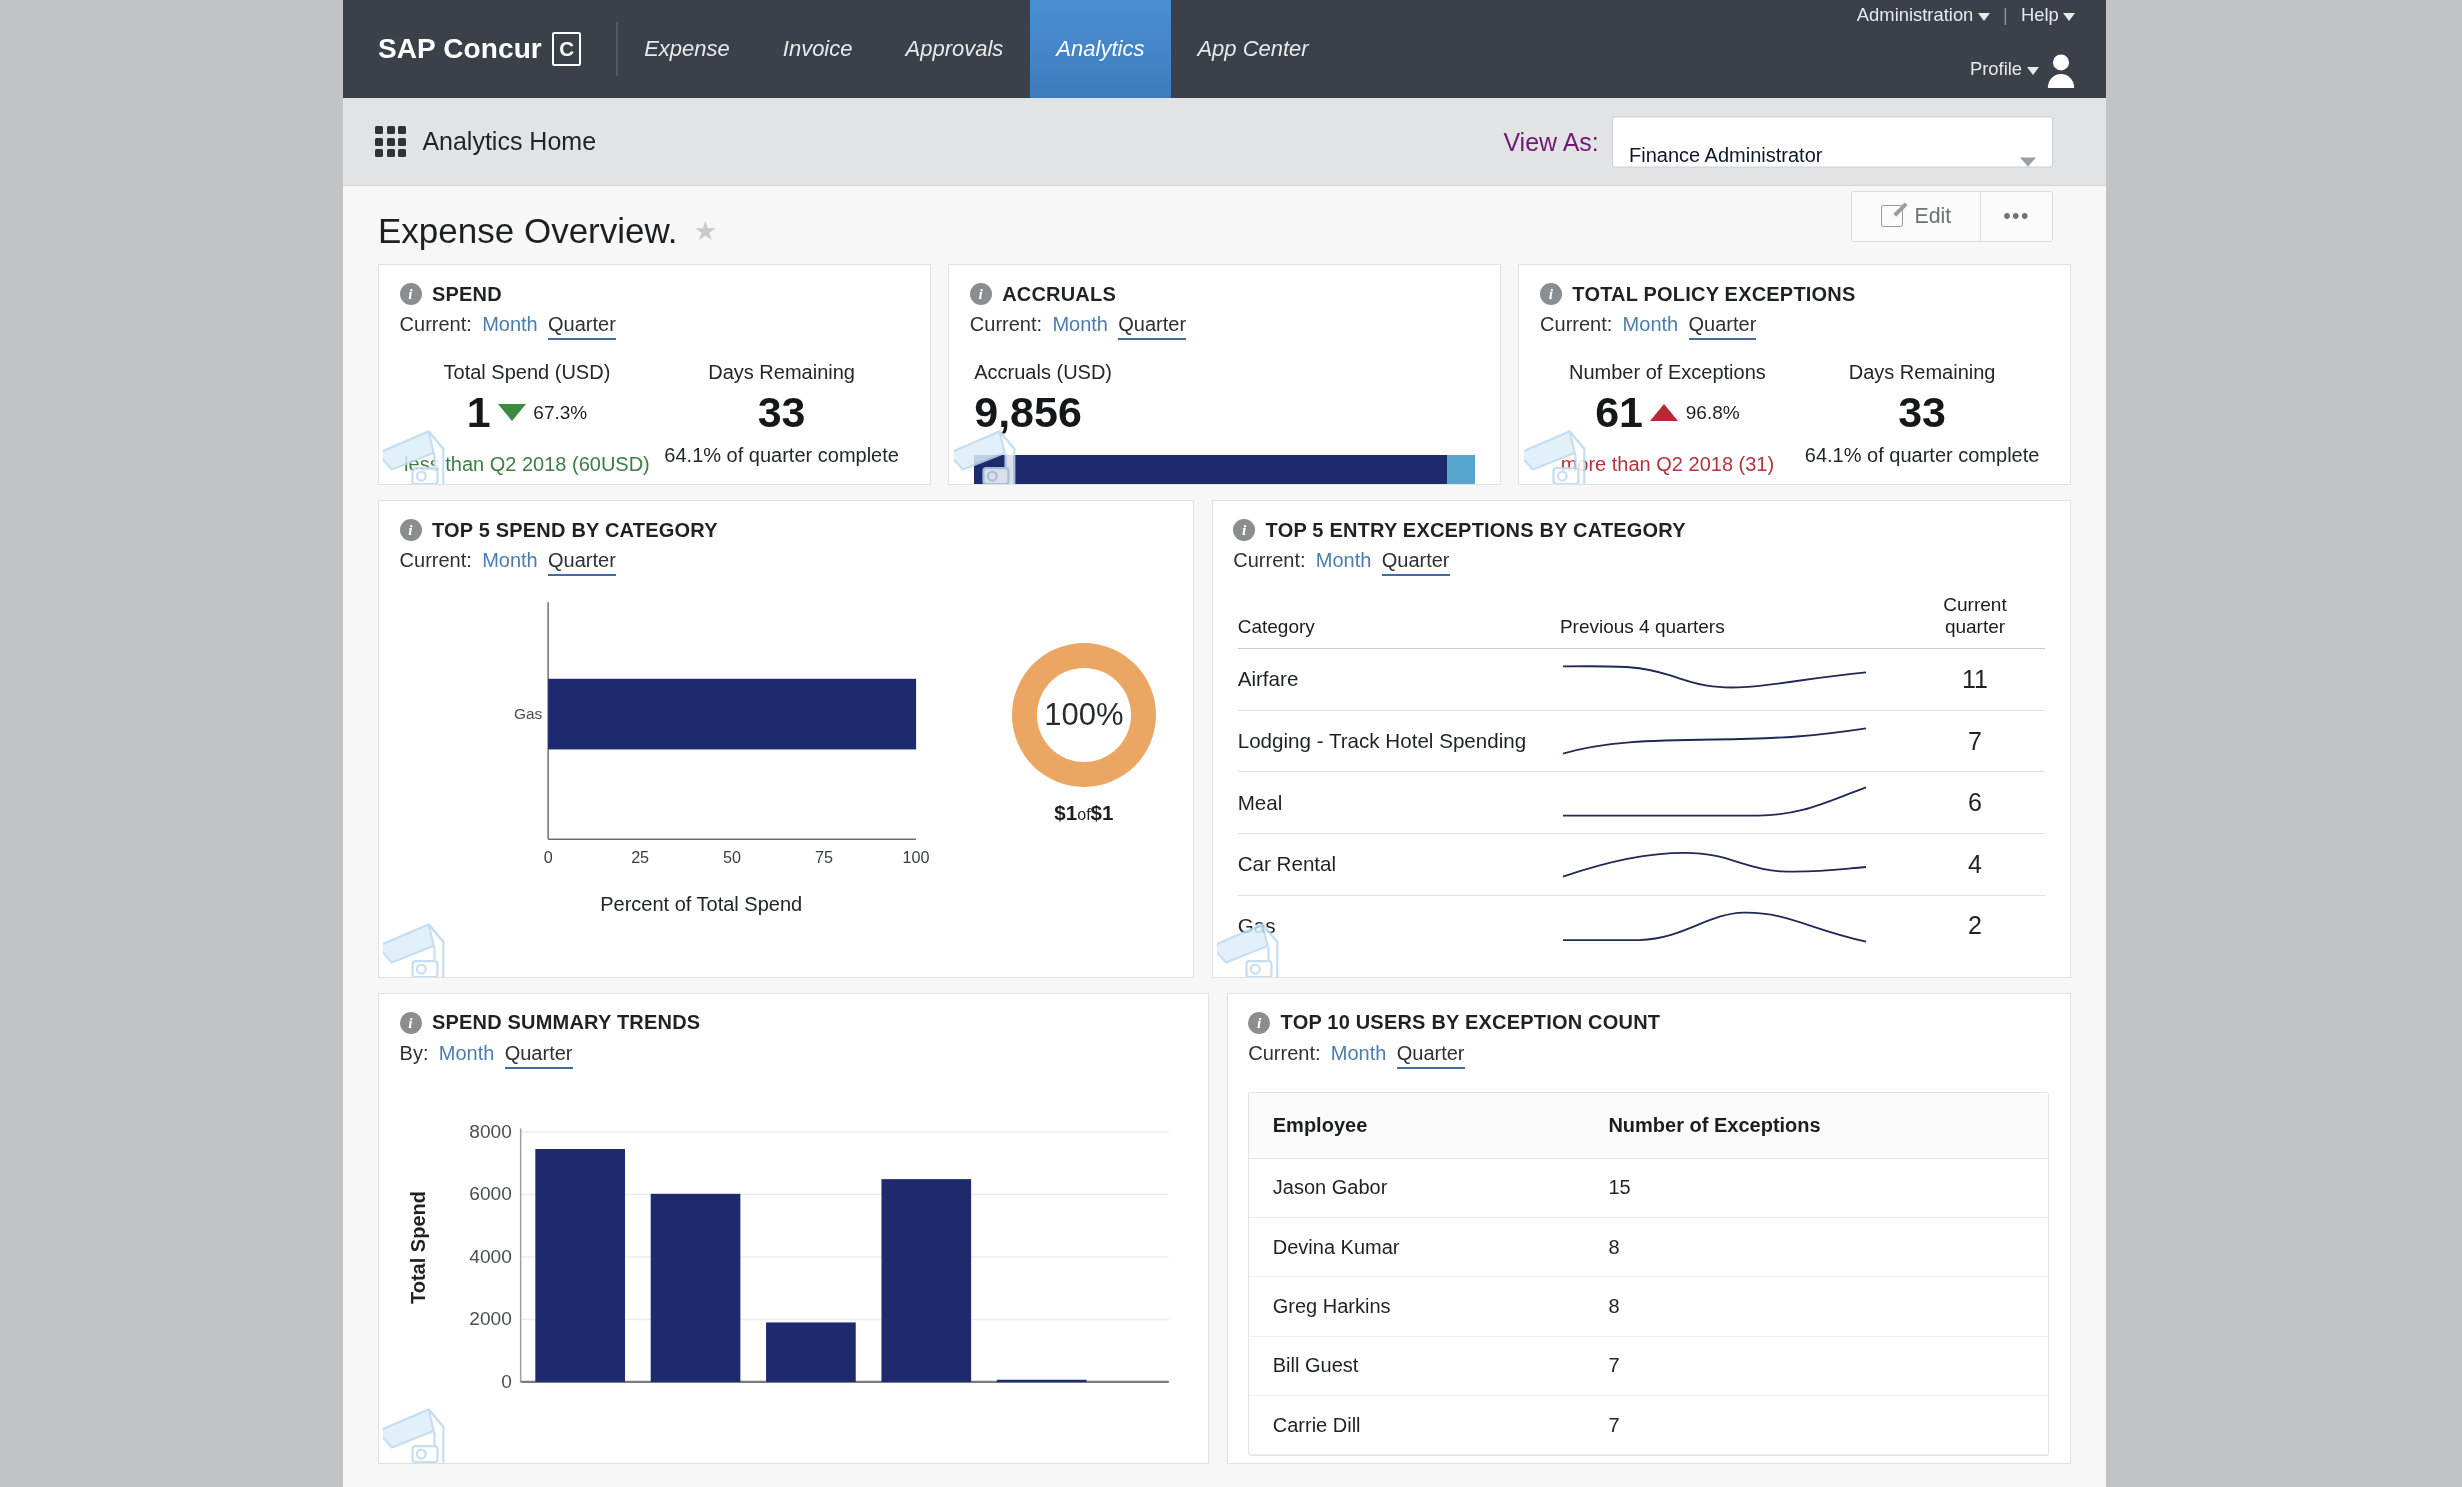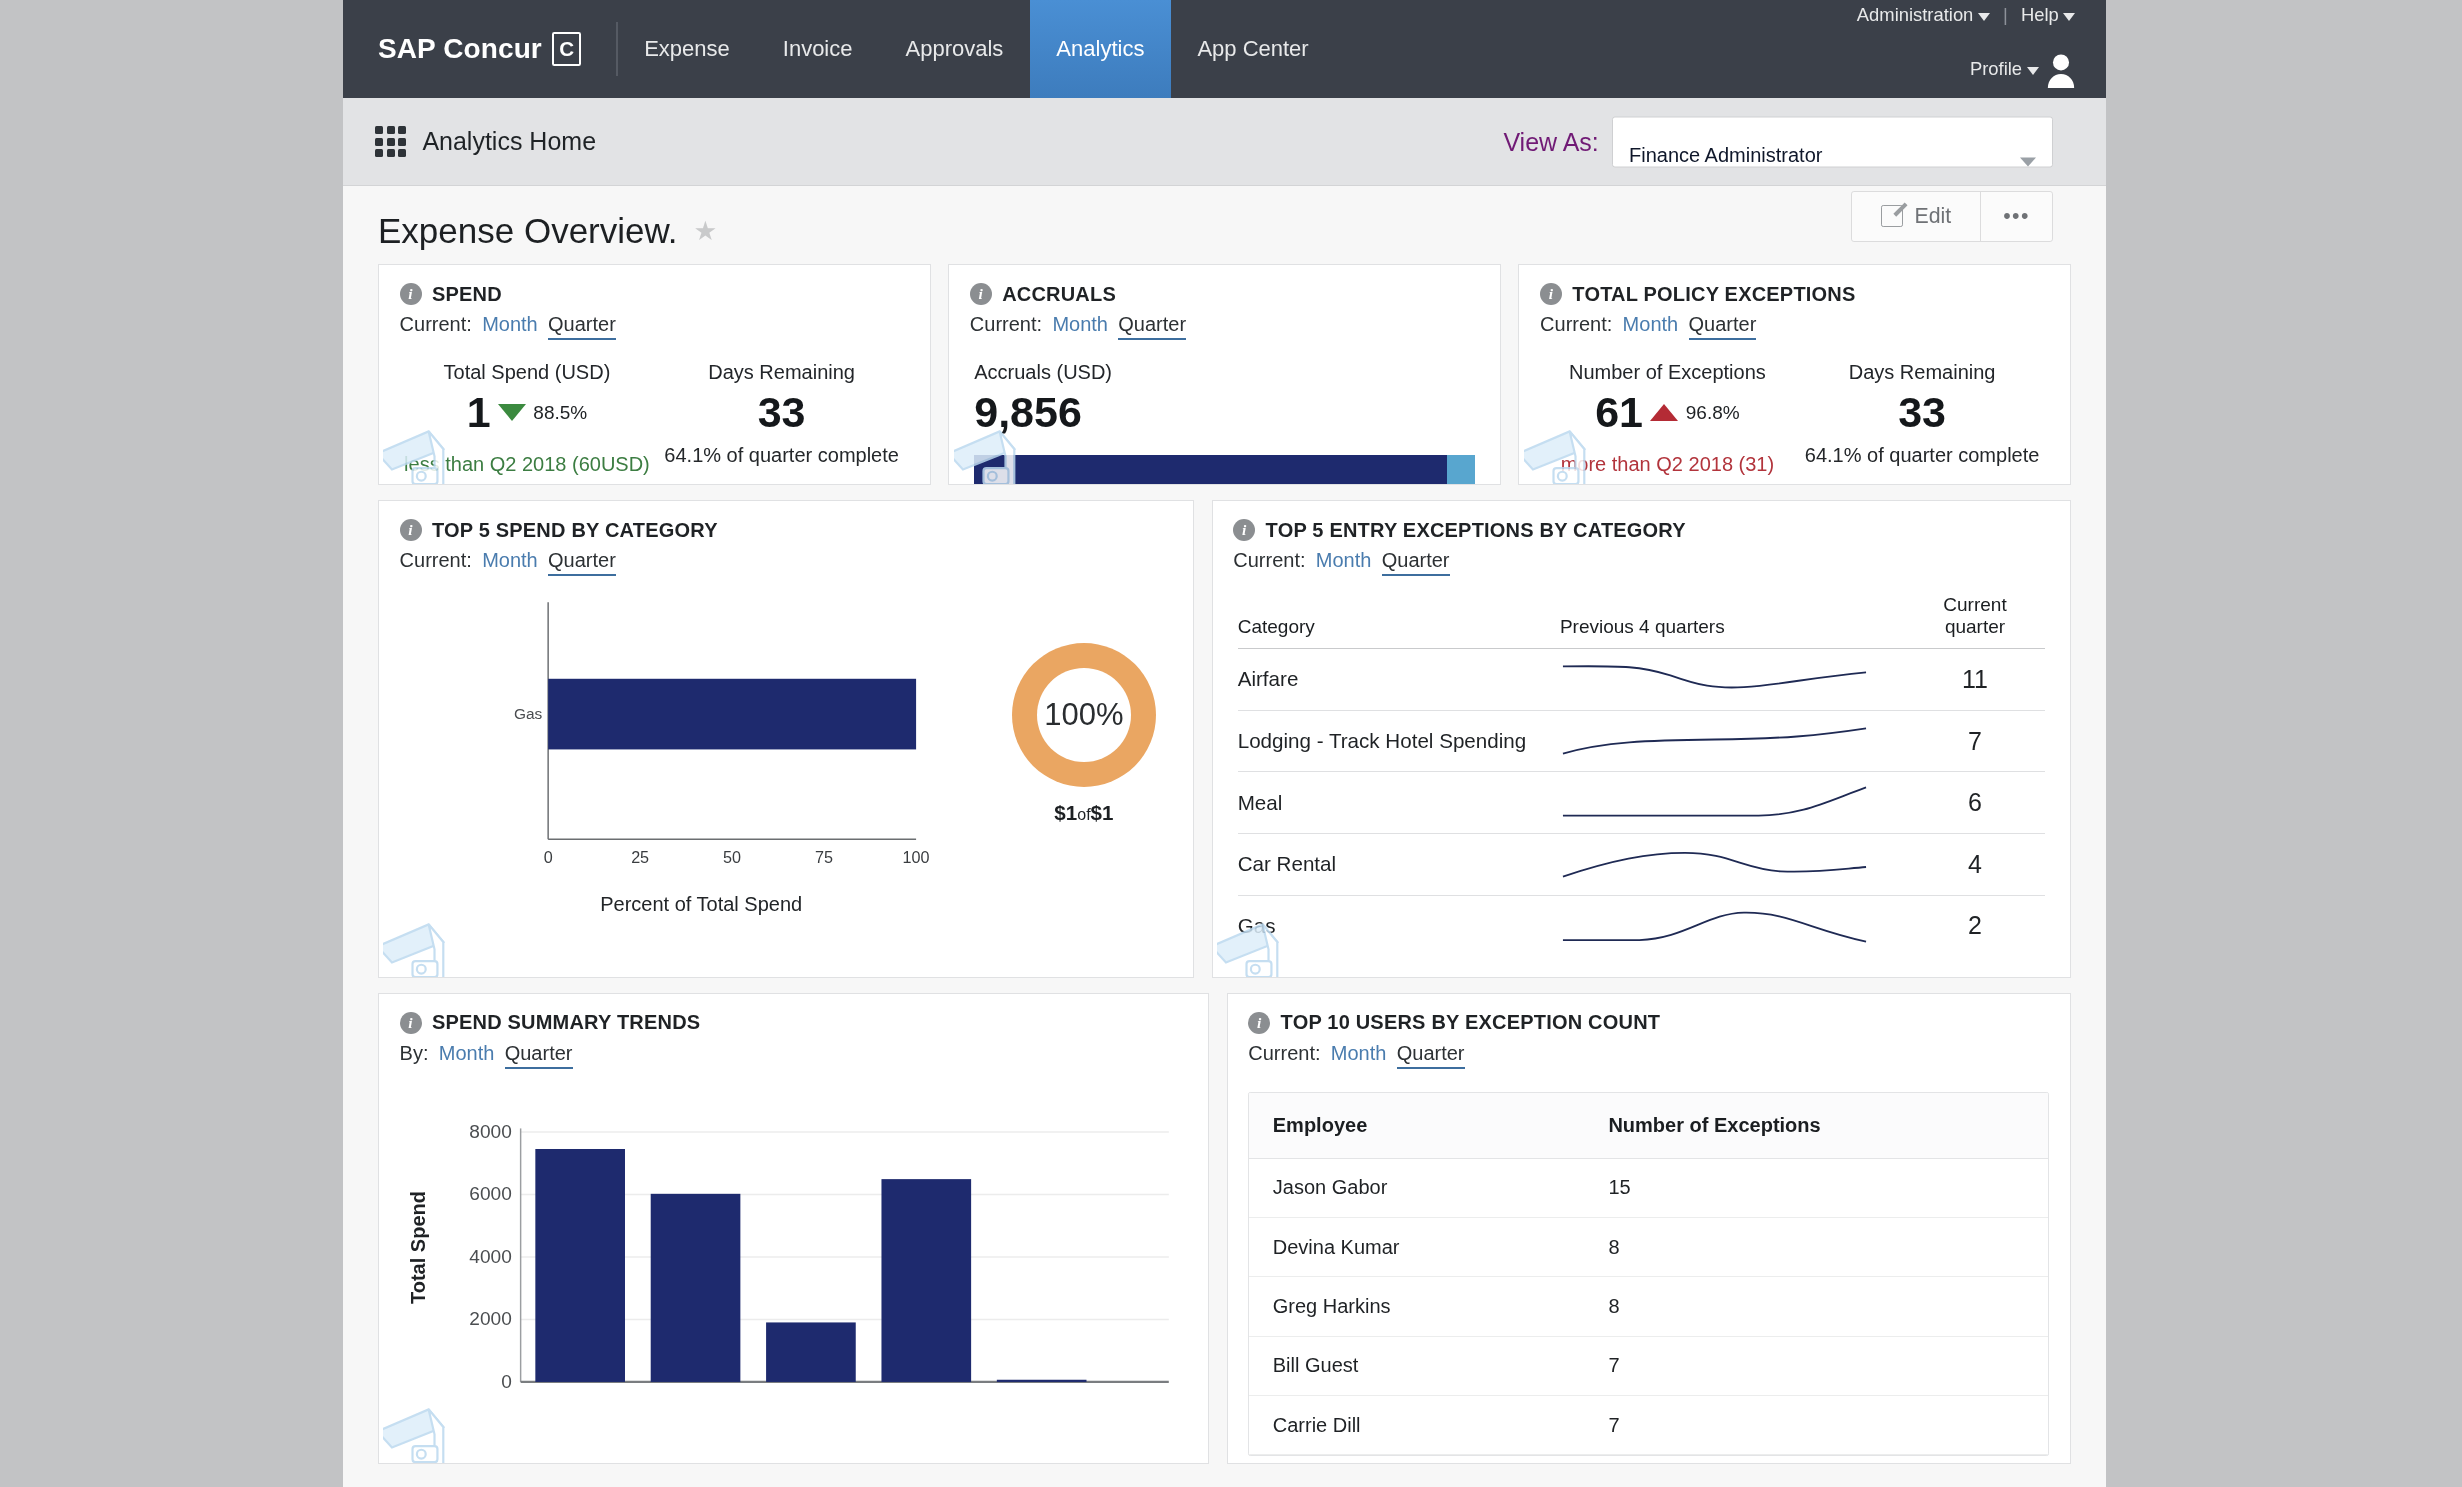--- a/index.html
+++ b/index.html
@@ -47,20 +47,21 @@
     margin: 22px 0;
   }
   .navitems { display: flex; align-items: stretch; }
   .navitem {
     display: flex; align-items: center;
     padding: 0 26.5px;
     color: #e8e9ea;
     font-size: 22px;
     cursor: pointer;
     white-space: nowrap;
+    font-style: italic;
   }
   .navitem.active {
     background: linear-gradient(180deg,#4a8fd4 0%,#3d7cbd 100%);
     color: #fff;
   }
   .topright {
     position: absolute; right: 26.5px; top: 0;
     height: 98px;
     display: flex; flex-direction: column;
     align-items: flex-end; justify-content: space-between;
@@ -405,21 +406,21 @@
           <span class="opt">Month</span>
           <span class="opt sel">Quarter</span>
         </div>
       </div>
       <div class="kpi-body">
         <div class="kpi-col">
           <div class="kpi-label">Total Spend (USD)</div>
           <div class="kpi-value-row">
             <span class="kpi-number">1</span>
             <span class="tri-down"></span>
-            <span class="kpi-delta">88.5%</span>
+            <span class="kpi-delta">67.3%</span>
           </div>
           <div class="kpi-note green">less than Q2 2018 (60USD)</div>
         </div>
         <div class="kpi-col">
           <div class="kpi-label">Days Remaining</div>
           <div class="kpi-value-row">
             <span class="kpi-number">33</span>
           </div>
           <div class="kpi-note dark" style="margin-top:7.4px;">64.1% of quarter complete</div>
         </div>

